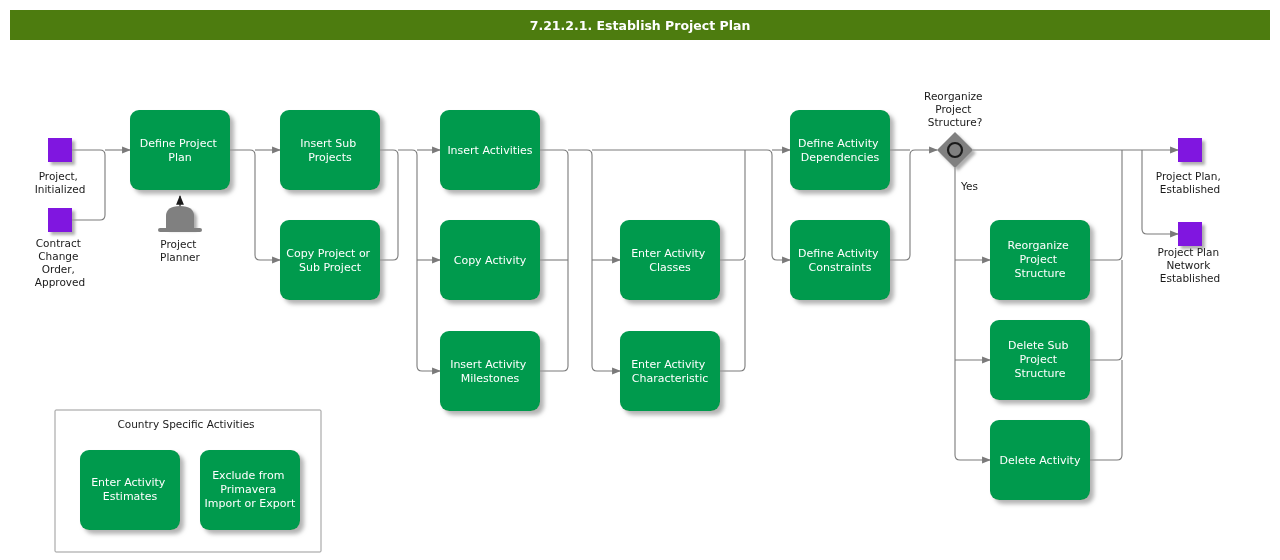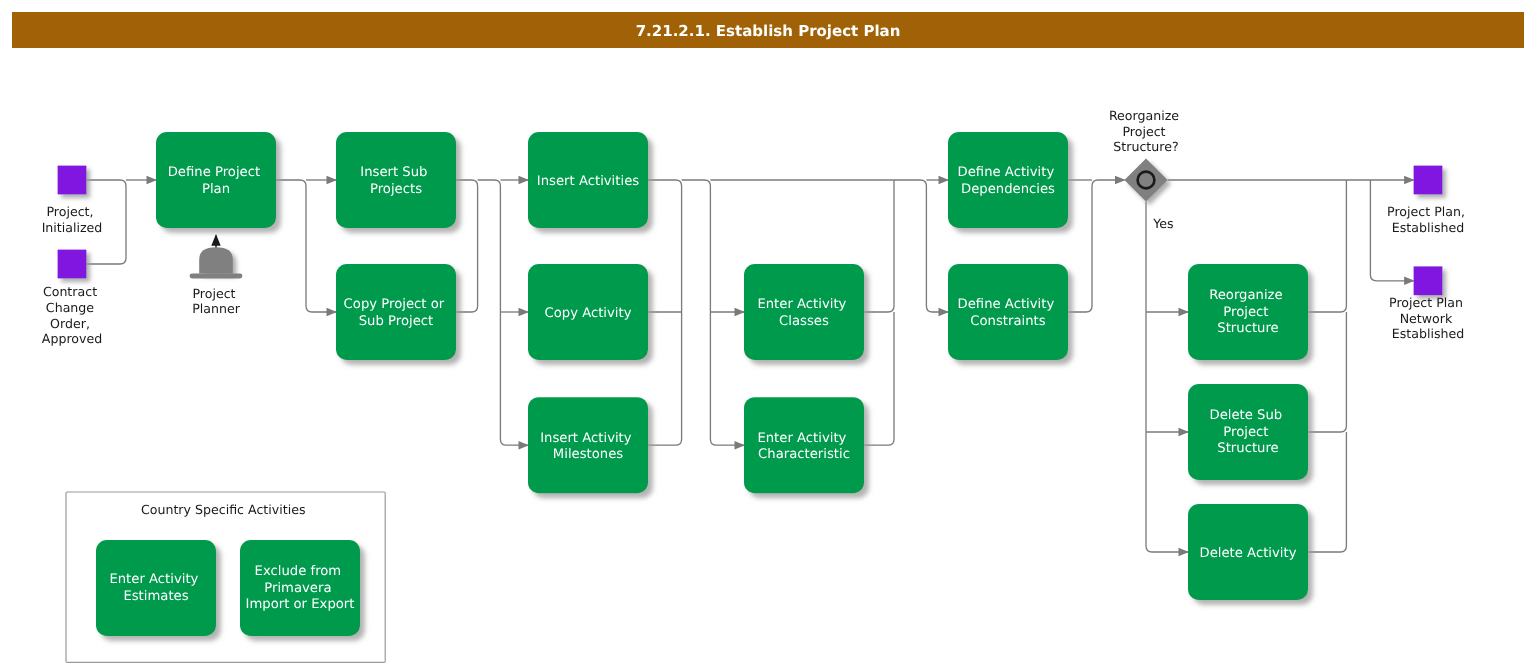--- a/index.html
+++ b/index.html
@@ -1,20 +1,20 @@
 <!DOCTYPE html>
 <html><head>
 <meta charset="utf-8">
 <style>
   html,body{margin:0;padding:0;background:#ffffff;}
   body{width:1280px;height:560px;font-family:"DejaVu Sans","Liberation Sans",sans-serif;overflow:hidden;}
   #root{position:relative;width:1280px;height:560px;}
   .titlebar{
     position:absolute;left:10px;top:10px;width:1260px;height:30px;
-    background:#a16207;display:flex;align-items:center;justify-content:center;
+    background:#4d7c0f;display:flex;align-items:center;justify-content:center;
   }
   .titlebar .ttl{
     color:#ffffff;font-size:12.5px;font-weight:bold;
     font-family:"DejaVu Sans","Liberation Sans",sans-serif;letter-spacing:0px;
   }
   svg.canvas{position:absolute;left:0;top:0;width:1280px;height:560px;}
   .node-rect{fill:#069a4e;}
   .node-label{fill:#ffffff;font-size:11px;font-family:"DejaVu Sans","Liberation Sans",sans-serif;text-anchor:middle;}
   .event-rect{fill:#8019e0;}
   .ev-label{fill:#1a1a1a;font-size:10.5px;font-family:"DejaVu Sans","Liberation Sans",sans-serif;text-anchor:middle;}

